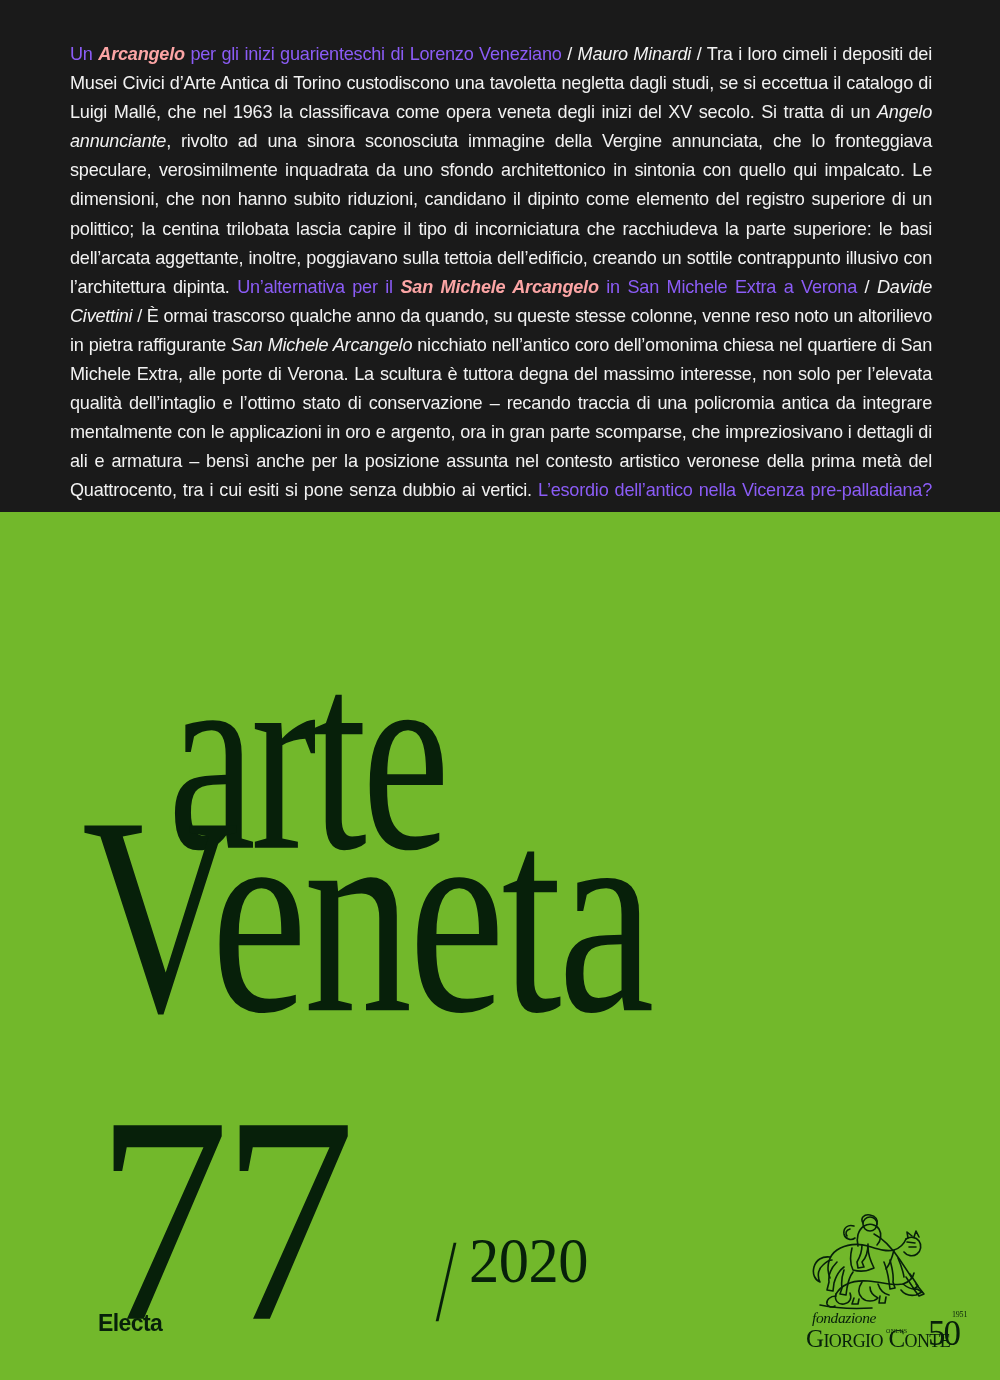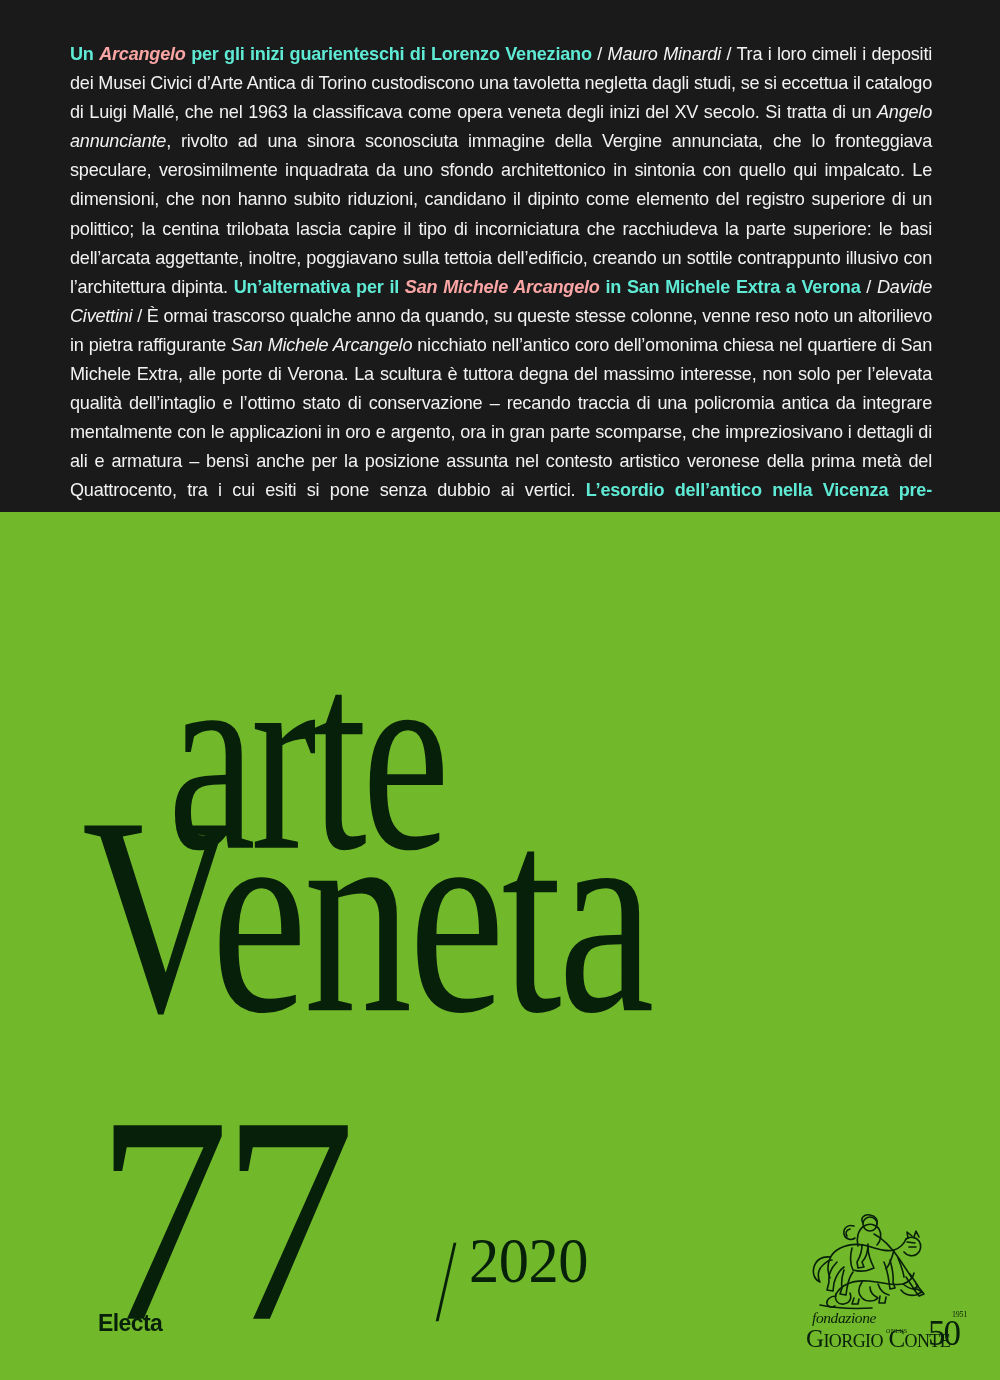--- a/index.html
+++ b/index.html
@@ -38,22 +38,22 @@
     font-size: 18.1px;
     line-height: 29.1px;
     text-align: justify;
     text-justify: inter-word;
     letter-spacing: -0.22px;
     word-spacing: -0.2px;
     -webkit-font-smoothing: antialiased;
   }
 
   #blurb-text .hl {
-    color: #5eead4;
-    font-weight: bold;
+    color: #8b5cf6;
+    font-weight: normal;
   }
   #blurb-text .hl-i {
     color: #fca5a5;
     font-weight: bold;
     font-style: italic;
   }
   #blurb-text .it {
     font-style: italic;
   }
   #blurb-text .sep {

